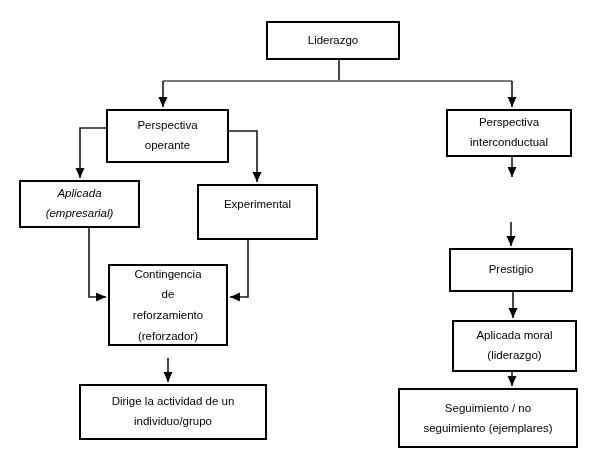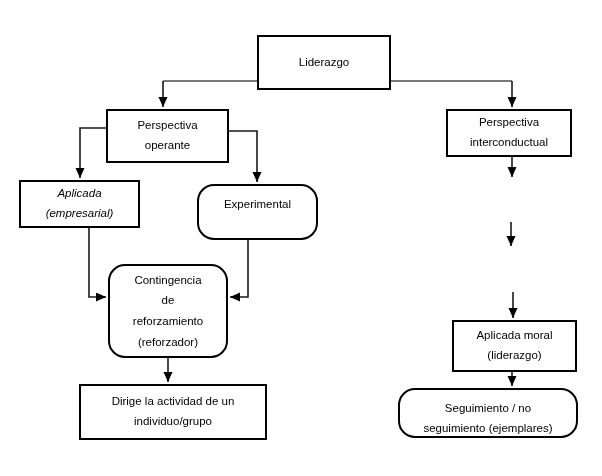--- a/index.html
+++ b/index.html
@@ -28,34 +28,34 @@
     background: #ffffff;
     color: #000000;
     display: flex;
     align-items: center;
     justify-content: center;
     text-align: center;
     font-size: 11.5px;
     line-height: 1.7;
     white-space: pre-line;
   }
-  .node.align-high { align-items: flex-start; padding-top: 9px; border-radius: 17px; }
+  .node.align-high { align-items: flex-start; padding-top: 9px; }
 
   
-  .n-liderazgo      { left: 257px; top: 21px;  width: 134px; height: 55px; margin-top: 14px; }
+  .n-liderazgo      { left: 266px; top: 21px;  width: 134px; height: 39px; }
   .n-operante       { left: 106px; top: 109px; width: 123px; height: 54px; }
   .n-interconduct   { left: 446px; top: 109px; width: 126px; height: 48px; }
   .n-aplicada       { left: 19px;  top: 180px; width: 121px; height: 48px; font-style: italic; }
   .n-experimental   { left: 197px; top: 184px; width: 121px; height: 56px; }
-  .n-contingencia   { left: 108px; top: 264px; width: 120px; height: 94px; line-height: 1.8; border-radius: 17px; }
+  .n-contingencia   { left: 108px; top: 264px; width: 120px; height: 82px; line-height: 1.8; }
   .n-dirige         { left: 79px;  top: 384px; width: 188px; height: 56px; }
   .n-influencia     { left: 449px; top: 179px; width: 124px; height: 43px; }
   .n-prestigio      { left: 449px; top: 248px; width: 124px; height: 44px; }
   .n-autoridad      { left: 452px; top: 320px; width: 125px; height: 52px; }
-  .n-seguimiento    { left: 398px; top: 388px; width: 180px; height: 50px; }
+  .n-seguimiento    { left: 398px; top: 388px; width: 180px; height: 60px; }
 </style>
 </head>
 <body>
 
 <div class="canvas">
 
   <svg class="connectors" width="602" height="476" viewBox="0 0 602 476">
     <defs>
       <marker id="arrow" markerWidth="12" markerHeight="10" refX="10" refY="4.5" orient="auto" markerUnits="userSpaceOnUse">
         <path d="M0,0 L10,4.5 L0,9 Z" fill="#000000"></path>
@@ -104,20 +104,21 @@
 
   <div class="node n-contingencia">Contingencia
 de
 reforzamiento
 (reforzador)</div>
 
   <div class="node n-dirige">Dirige la actividad de un
 individuo/grupo</div>
 
 
+  <div class="node n-prestigio">Prestigio</div>
 
   <div class="node n-autoridad">Aplicada moral
 (liderazgo)</div>
 
   <div class="node n-seguimiento align-high">Seguimiento / no
 seguimiento (ejemplares)</div>
 
 </div>
 
 </body></html>

